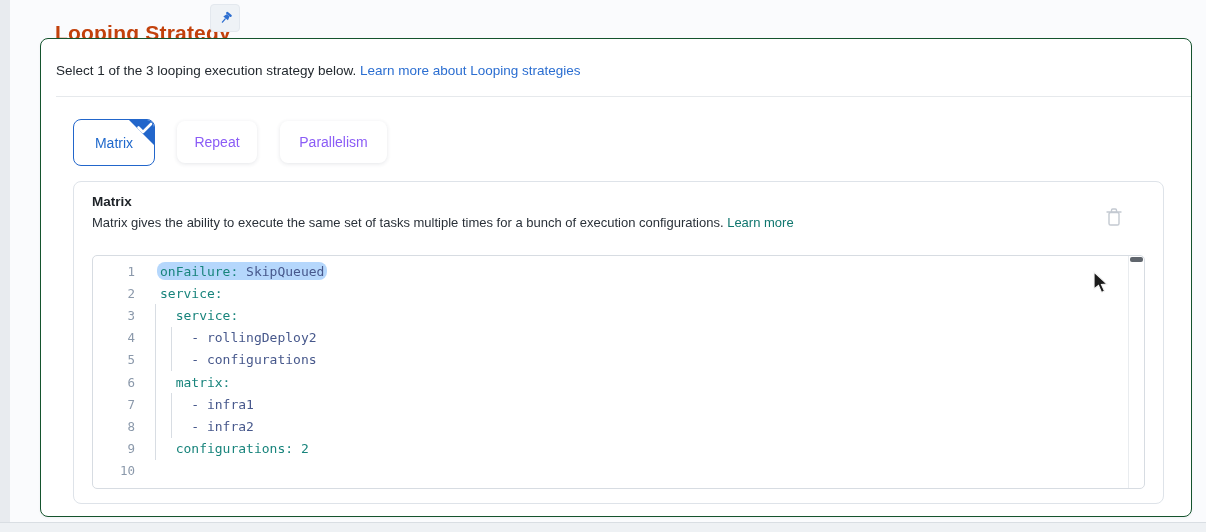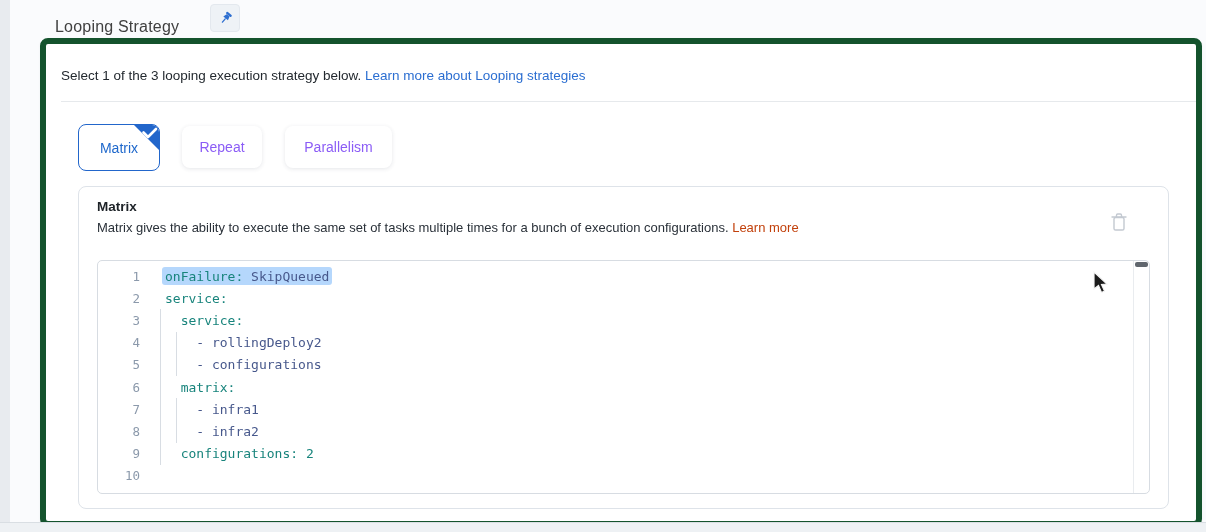--- a/index.html
+++ b/index.html
@@ -6,57 +6,57 @@
   body{
     width:1206px;height:532px;position:relative;overflow:hidden;
     background:#fafbfd;
     font-family:"Liberation Sans", sans-serif;
     color:#22272d;
   }
   .left-strip{position:absolute;left:0;top:0;bottom:0;width:10px;background:#e8ebef;}
   .bottom-strip{position:absolute;left:0;bottom:0;width:100%;height:9px;background:#eef1f4;border-top:1px solid #d9dee3;}
 
   
-  .page-title{position:absolute;left:55px;top:7px;font-size:16px;font-weight:normal;color:#404040;letter-spacing:.2px;}
+  .page-title{position:absolute;left:55px;top:7px;font-size:21px;font-weight:bold;color:#c2410c;letter-spacing:.2px;}
   .pin-btn{position:absolute;left:210px;top:4px;width:30px;height:28px;background:#eef2f6;border:1px solid #e3e8ee;border-radius:4px;display:flex;align-items:center;justify-content:center;cursor:pointer;}
 
   
-  .card{position:absolute;left:40px;top:38px;width:1150px;height:477px;background:#ffffff;border:6px solid #14532d;border-radius:8px;box-shadow:0 1px 3px rgba(40,50,60,.05);}
+  .card{position:absolute;left:40px;top:38px;width:1150px;height:477px;background:#ffffff;border:1px solid #14532d;border-radius:8px;box-shadow:0 1px 3px rgba(40,50,60,.05);}
   .intro{position:absolute;left:15px;top:24px;font-size:13.5px;color:#23292f;}
   .intro a{color:#2b6ed1;text-decoration:none;cursor:pointer;}
   .divider{position:absolute;left:15px;top:57px;width:1135px;height:1px;background:#e6e9ec;}
 
   
   .tabs{position:absolute;left:32px;top:80px;display:flex;align-items:flex-start;}
   .tab{position:relative;background:#fff;border-radius:8px;display:flex;align-items:center;justify-content:center;font-size:14px;cursor:pointer;}
   .tab.selected{width:80px;height:45px;border:1.5px solid #2266cb;color:#2069cc;overflow:hidden;font-weight:500;}
   .tab.plain{height:42px;margin-top:2px;box-shadow:0 1px 4px rgba(40,50,70,.12);color:#8b5cf6;font-weight:500;}
   .tab-repeat{width:80px;margin-left:22px;}
   .tab-parallel{width:107px;margin-left:23px;}
   .tab-corner{position:absolute;top:-1px;right:-1px;width:30px;height:30px;}
 
   
   .panel{position:absolute;left:32px;top:142px;width:1089px;height:321px;background:#fff;border:1px solid #dee3e9;border-radius:8px;}
   .panel-title{position:absolute;left:18px;top:12px;font-size:13.5px;font-weight:bold;color:#1d2227;}
   .panel-desc{position:absolute;left:18px;top:33px;font-size:13px;color:#2a3139;}
-  .panel-desc a{color:#c2410c;text-decoration:none;cursor:pointer;}
+  .panel-desc a{color:#0f766e;text-decoration:none;cursor:pointer;}
   .trash-btn{position:absolute;right:38px;top:24px;width:20px;height:22px;cursor:pointer;background:none;border:none;padding:0;}
 
   
   .editor{position:absolute;left:18px;top:73px;width:1051px;height:232px;background:#fff;border:1px solid #d7dce2;border-radius:5px;overflow:hidden;}
   .ed-content{position:absolute;left:0;top:4px;right:16px;font-family:"DejaVu Sans Mono","Liberation Mono",monospace;font-size:13px;}
   .ed-line{position:relative;display:flex;height:22.2px;align-items:center;}
   .ed-num{width:42px;text-align:right;color:#8b99ab;flex:0 0 42px;font-size:12.5px;}
   .ed-code{position:relative;margin-left:25px;white-space:pre;display:flex;align-items:center;height:100%;}
   .guide{position:absolute;top:0;bottom:0;width:1px;background:#d8dde3;}
   .tok-key{color:#18847c;}
   .tok-value{color:#47588c;}
   .tok-number{color:#18847c;}
   .tok-plain{color:#2a3139;}
-  .sel{background:#b5d7fc;border-radius:3px;padding:1.5px 3px;margin-left:-3px;}
+  .sel{background:#b5d7fc;border-radius:8px;padding:1.5px 3px;margin-left:-3px;}
   .ed-scroll-sep{position:absolute;top:0;bottom:0;right:15px;width:1px;background:#e9ecef;}
   .ed-thumb{position:absolute;top:1px;right:1px;width:13px;height:5px;background:#60666d;border-radius:2px;cursor:pointer;}
 
   .cursor{position:absolute;left:1093px;top:271px;pointer-events:none;}
 </style>
 </head>
 <body>
 
 <div class="left-strip"></div>
 

